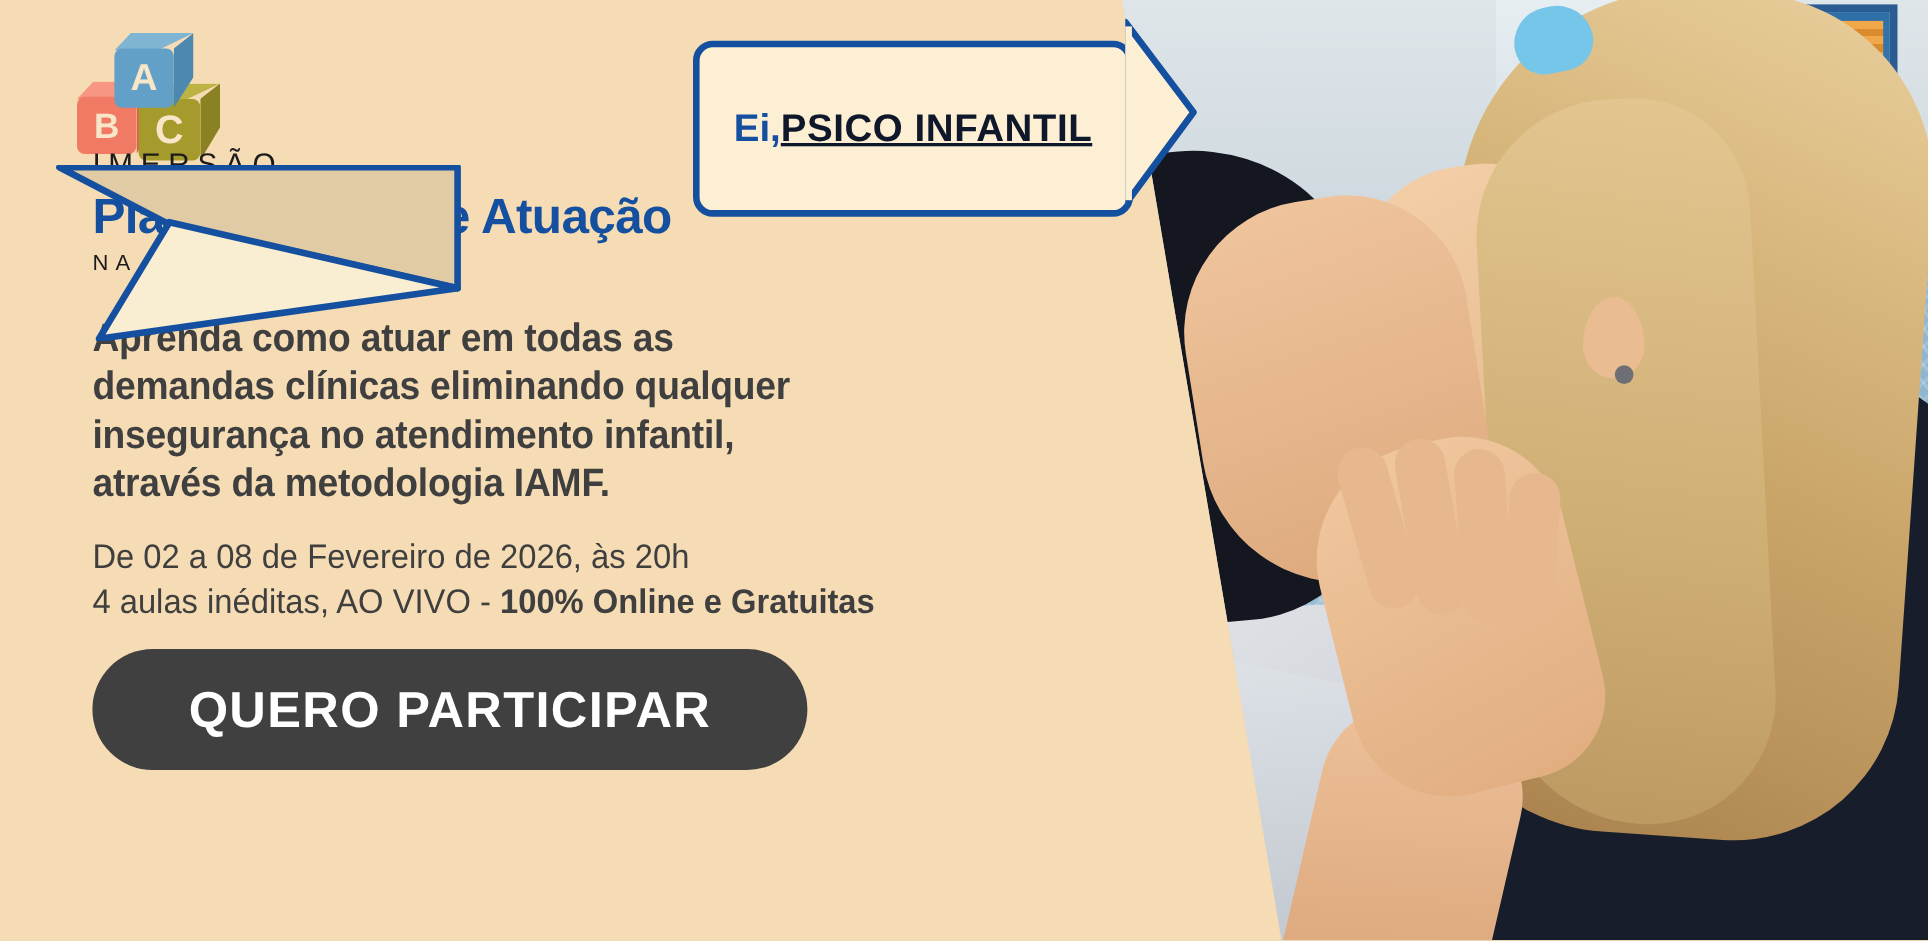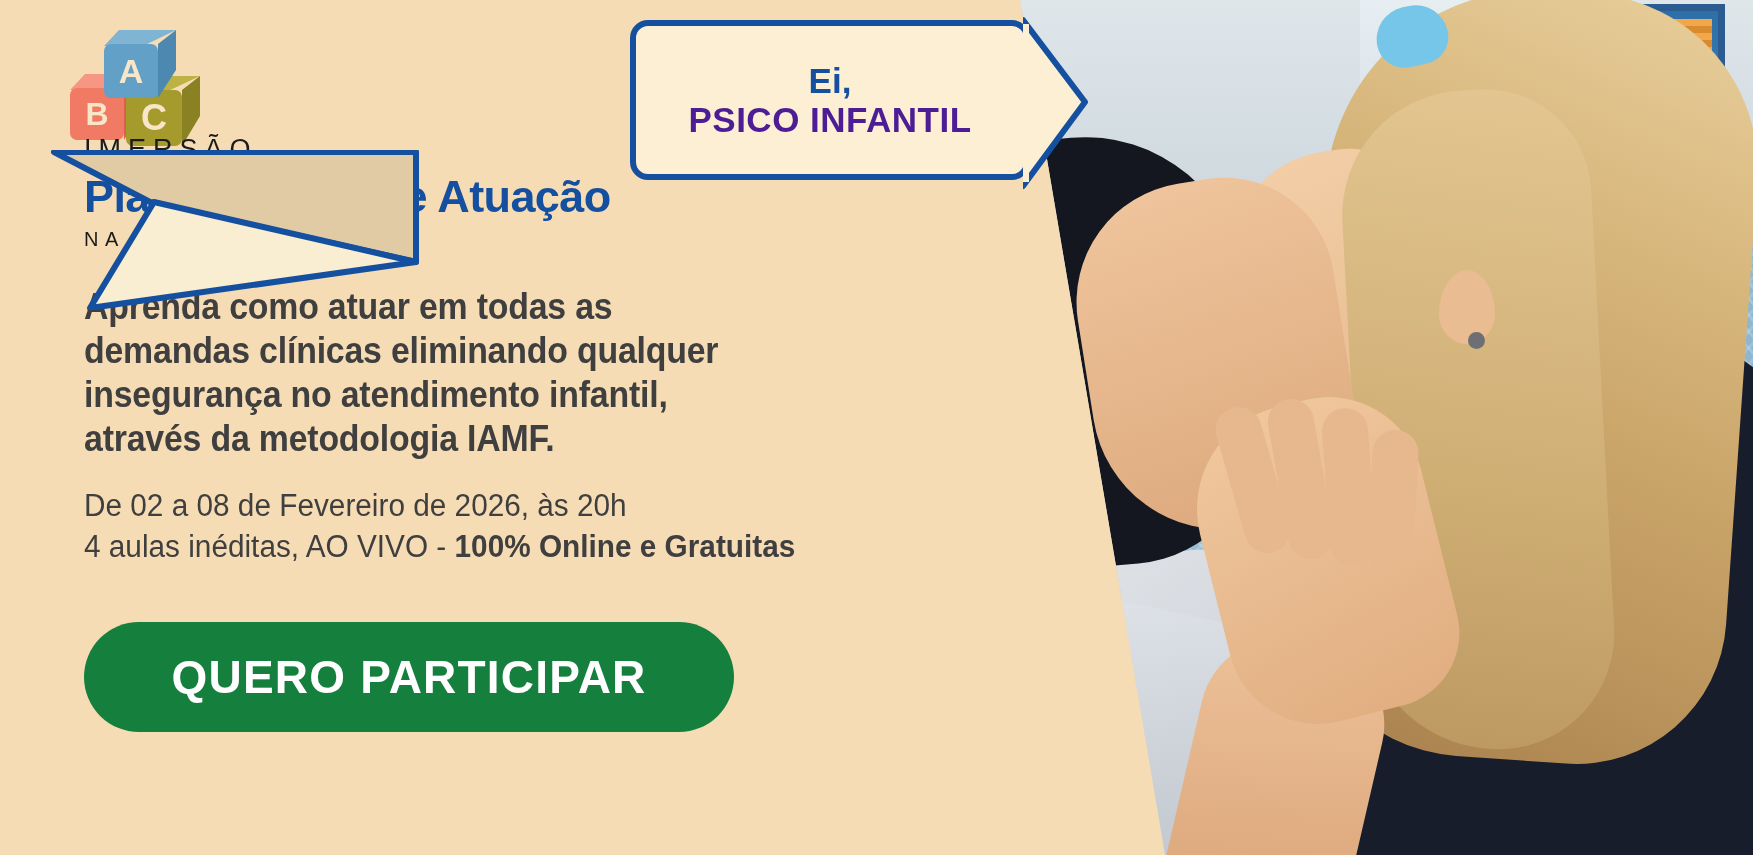--- a/index.html
+++ b/index.html
@@ -237,43 +237,44 @@
     max-width:780px;
   }
   .sched { margin-top:24px; transform:scaleX(.96); transform-origin:left center; }
   .sched-line {
     font-size:31px; color:#3f3f3f; line-height:1.35; font-weight:400;
   }
   .sched-line b { font-weight:bold; }
 
   .cta {
     display:inline-flex; align-items:center; justify-content:center;
-    margin-top:54px;
+    margin-top:22px;
     width:650px; height:110px;
-    background:#15803d; color:#ffffff;
+    background:#404040; color:#ffffff;
     border:none; border-radius:58px;
     font-size:46px; font-weight:bold; letter-spacing:1.2px;
     font-family:"Liberation Sans", sans-serif;
     cursor:pointer;
   }
 
   
   .bubble-wrap { position:absolute; left:630px; top:20px; z-index:9; }
   .bubble {
     position:relative;
     width:400px; height:160px;
     background:#fcefd3;
     border:6px solid #14509f;
     border-radius:18px;
-    display:flex; flex-direction:column;
+    display:flex; flex-direction:row;
     align-items:center; justify-content:center;
     box-sizing:border-box;
+    margin-top:17px;
   }
   .bubble-l1 { font-size:35px; font-weight:bold; color:#14509f; line-height:1.12; }
-  .bubble-l2 { font-size:35px; font-weight:bold; color:#4c1d95; line-height:1.12; letter-spacing:.5px; }
+  .bubble-l2 { font-size:35px; font-weight:bold; color:#0f172a; line-height:1.12; letter-spacing:.5px;text-decoration:underline; }
   .tail-svg { position:absolute; left:30px; top:150px; z-index:8; }
 </style>
 </head>
 <body>
 
 <div id="banner">
 
   <div class="photo-wrap">
     <div class="photo">
       <div class="ph-floor"></div>

